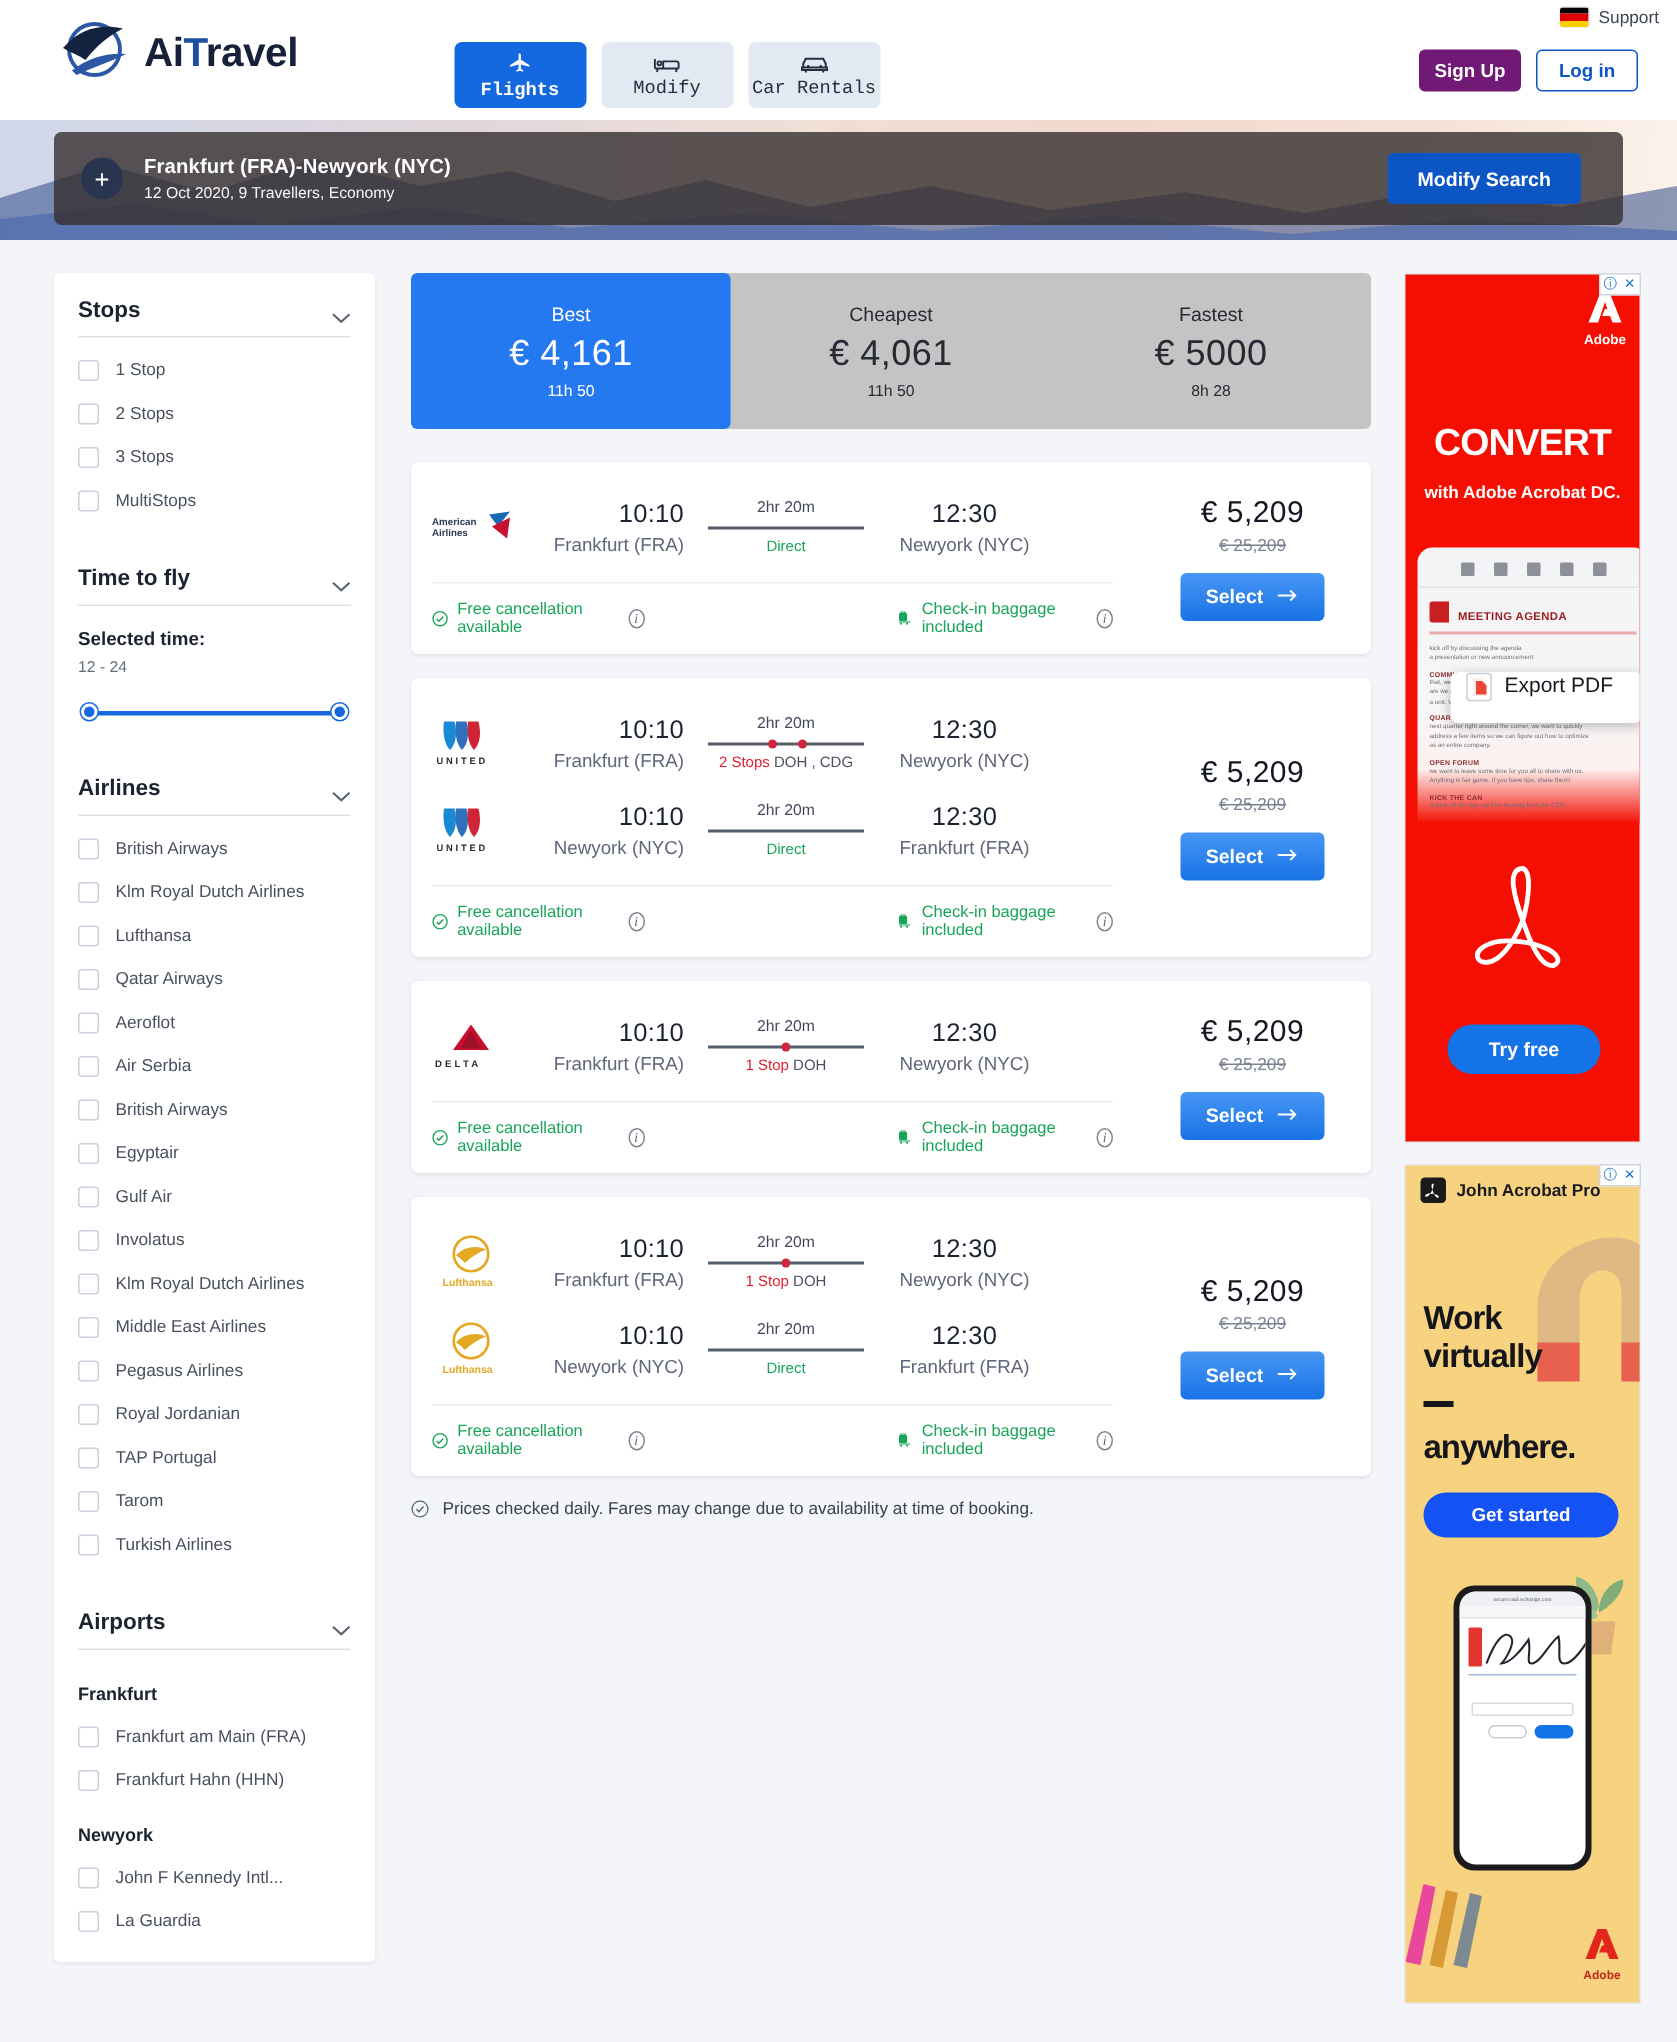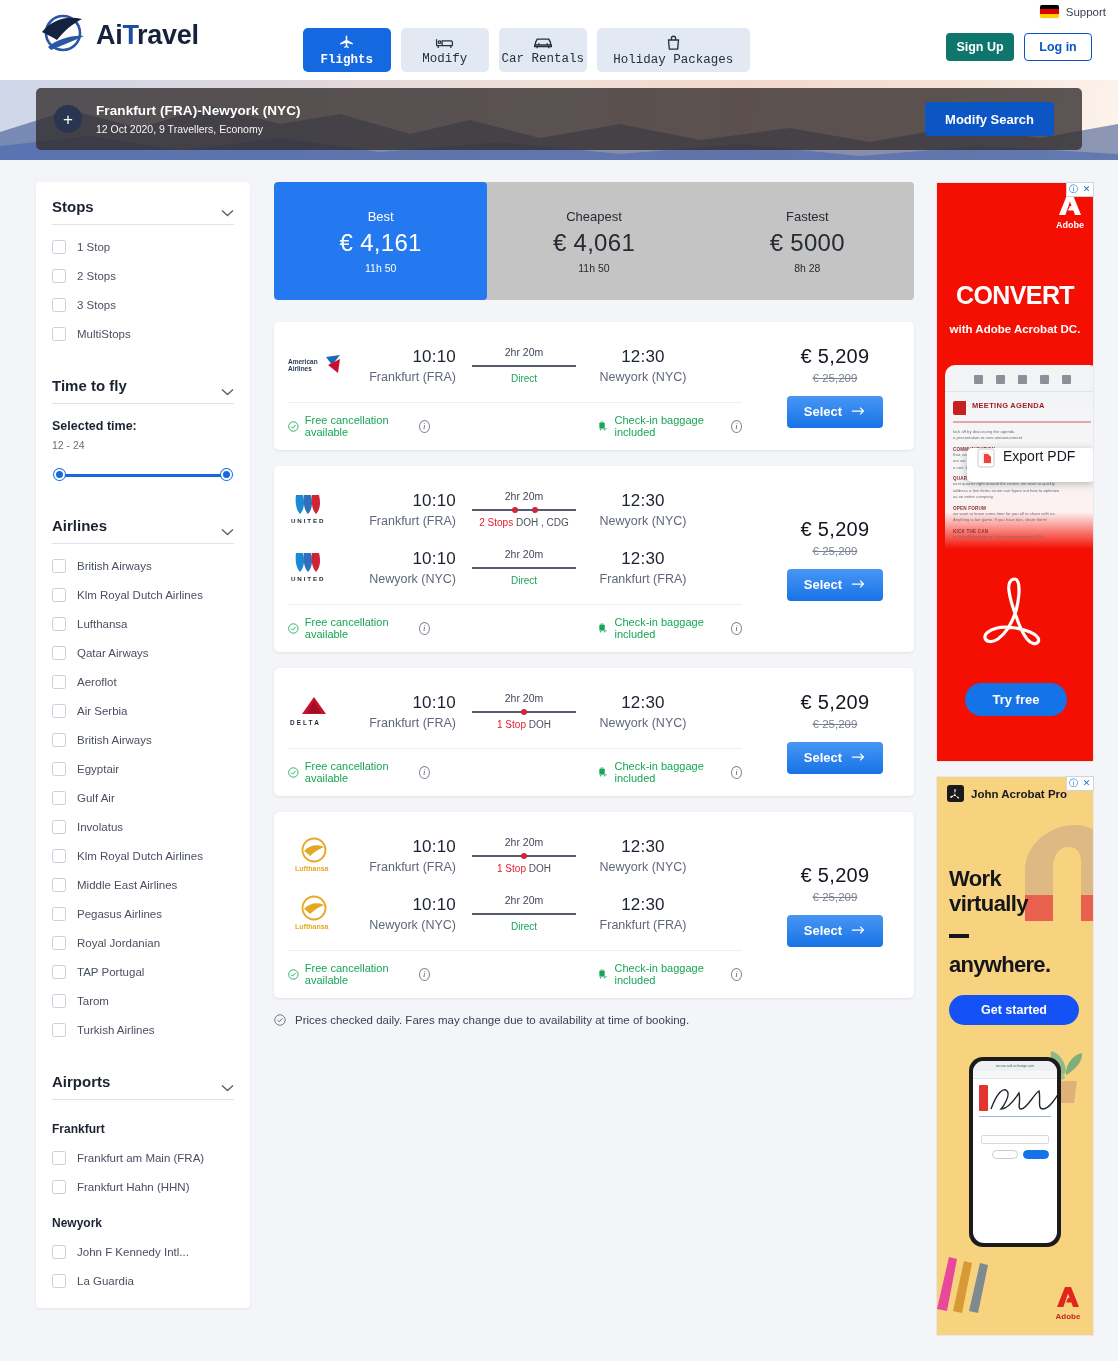--- a/index.html
+++ b/index.html
@@ -49,21 +49,21 @@
   }
   .navtab.wide { width: 153px; }
   .navtab.active { background: #1569e0; color: #ffffff; font-weight: 700; }
   .navtab svg { display: block; }
 
   .auth { position: absolute; right: 26px; top: 33px; display: flex; gap: 10px; }
   .btn-signup, .btn-login {
     width: 68px; height: 28px; border-radius: 4px; font-size: 12.5px;
     display: flex; align-items: center; justify-content: center; cursor: pointer;
   }
-  .btn-signup { background: #0f766e; color: #fff; font-weight: 600; margin-left: 43px; }
+  .btn-signup { background: #701a75; color: #fff; font-weight: 600; margin-left: 43px; }
   .btn-login { background: #fff; color: #0c55c4; border: 1.5px solid #0c55c4; font-weight: 600; }
 
   
   .hero {
     height: 80px; position: relative; overflow: hidden;
     background: linear-gradient(100deg,#cfd7ea 0%,#dfd6dc 25%,#f0dfd7 48%,#f3d8cd 66%,#f6e3d8 86%,#fdf4ee 100%);
   }
   .hero .mountains { position: absolute; inset: 0; }
   .searchbar {
     position: absolute; left: 36px; right: 36px; top: 8px; height: 62px;
@@ -121,21 +121,21 @@
     cursor: pointer;
   }
   .knob.l { left: 2px; } .knob.r { right: 2px; }
   .grp-title { font-size: 12px; font-weight: 700; margin-top: 22px; color: #1b2230; }
 
   
   .main { width: 640px; margin-left: 24px; }
 
   .pricetabs {
     display: flex; background: #c4c4c4; border-radius: 4px; overflow: hidden;
-    height: 118px; margin-bottom: 22px;
+    height: 104px; margin-bottom: 22px;
   }
   .ptab {
     flex: 1; display: flex; flex-direction: column; align-items: center; justify-content: center;
     gap: 5px; cursor: pointer; color: #252a33;
   }
   .ptab.active { background: #2579f0; color: #fff; border-radius: 4px; }
   .ptab .lbl { font-size: 13px; }
   .ptab .amt { font-size: 24px; font-weight: 500; letter-spacing: .3px; }
   .ptab .dur { font-size: 10.5px; }
 
@@ -218,21 +218,21 @@
     position: absolute; top: 140px; width: 100%; text-align: center;
     color: #fff; font-size: 11.5px; font-weight: 700;
   }
   .ad1 .docshot {
     position: absolute; left: 8px; top: 182px; width: 154px; height: 184px;
     background: linear-gradient(180deg,#f2f3f5 0%,#f6f6f7 52%,#fdf1f0 80%,#f40f02 100%);
     border-radius: 10px 10px 0 0; overflow: hidden;
   }
   .ad1 .docbar { display: flex; gap: 13px; justify-content: center; padding: 10px 0 7px 0; border-bottom: 1px solid #e2e3e6; }
   .ad1 .docbar i { width: 9px; height: 9px; background: #6b6f78; display: block; border-radius: 1px; opacity: .75; }
-  .ad1 .agenda { display: flex; align-items: flex-start; gap: 6px; padding: 9px 8px 0 8px; }
+  .ad1 .agenda { display: flex; align-items: flex-end; gap: 6px; padding: 9px 8px 0 8px; }
   .ad1 .agenda .pill { width: 13px; height: 14px; background: #c82020; border-radius: 2px 0 0 2px; }
   .ad1 .agenda .tx { font-size: 7.5px; font-weight: 800; color: #9d1b1b; letter-spacing: .3px; }
   .ad1 .rule { height: 1.5px; background: #e6a8a8; margin: 6px 8px 0 8px; }
   .ad1 .lines { padding: 6px 8px 0 8px; }
   .ad1 .lines b { display:block; font-size: 4.6px; color:#8a3030; letter-spacing:.2px; margin-top:5px;}
   .ad1 .lines s { display:block; text-decoration:none; font-size: 4.2px; color:#6c6f77; line-height:1.55; }
   .ad1 .export-chip {
     position: absolute; left: 30px; top: 265px; width: 128px; height: 34px;
     background: #fff; border-radius: 5px; box-shadow: 0 2px 8px rgba(0,0,0,.25);
     display: flex; align-items: flex-start; gap: 8px; padding-left: 10px;
@@ -338,28 +338,20 @@
     <div class="navtab">
       <span>
         <svg width="20" height="15" viewBox="0 0 24 18" fill="none" stroke="#22303f" stroke-width="1.6">
             <path d="M3 12V9l2-4h14l2 4v3M2 12h20v2H2zM5 14v2M19 14v2"></path>
             <circle cx="7" cy="11" r="1.1" fill="#22303f" stroke="none"></circle>
             <circle cx="17" cy="11" r="1.1" fill="#22303f" stroke="none"></circle>
           </svg>
       </span>
       <span>Car Rentals</span>
     </div>
-    <div class="navtab wide">
-      <span>
-        <svg width="15" height="17" viewBox="0 0 18 20" fill="none" stroke="#22303f" stroke-width="1.6">
-            <path d="M3 7h12l-1 11H4L3 7zM6.5 7V5a2.5 2.5 0 0 1 5 0v2"></path>
-          </svg>
-      </span>
-      <span>Holiday Packages</span>
-    </div>
   </div>
 
   <div class="auth">
     <div class="btn-signup">Sign Up</div>
     <div class="btn-login">Log in</div>
   </div>
 </div>
 
 <div class="hero">
   <svg class="mountains" viewBox="0 0 1118 80" preserveAspectRatio="none">

